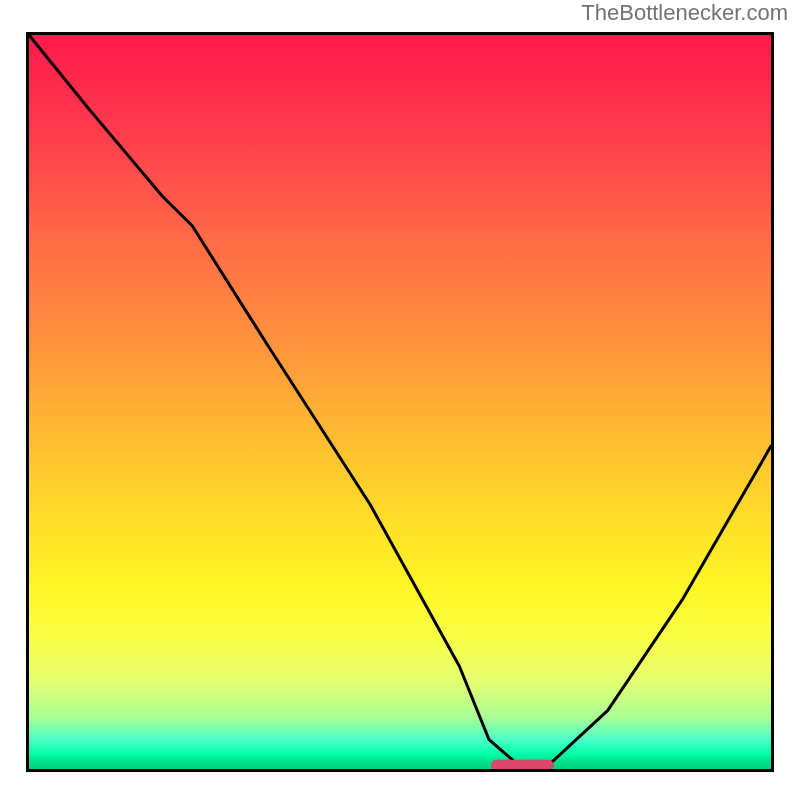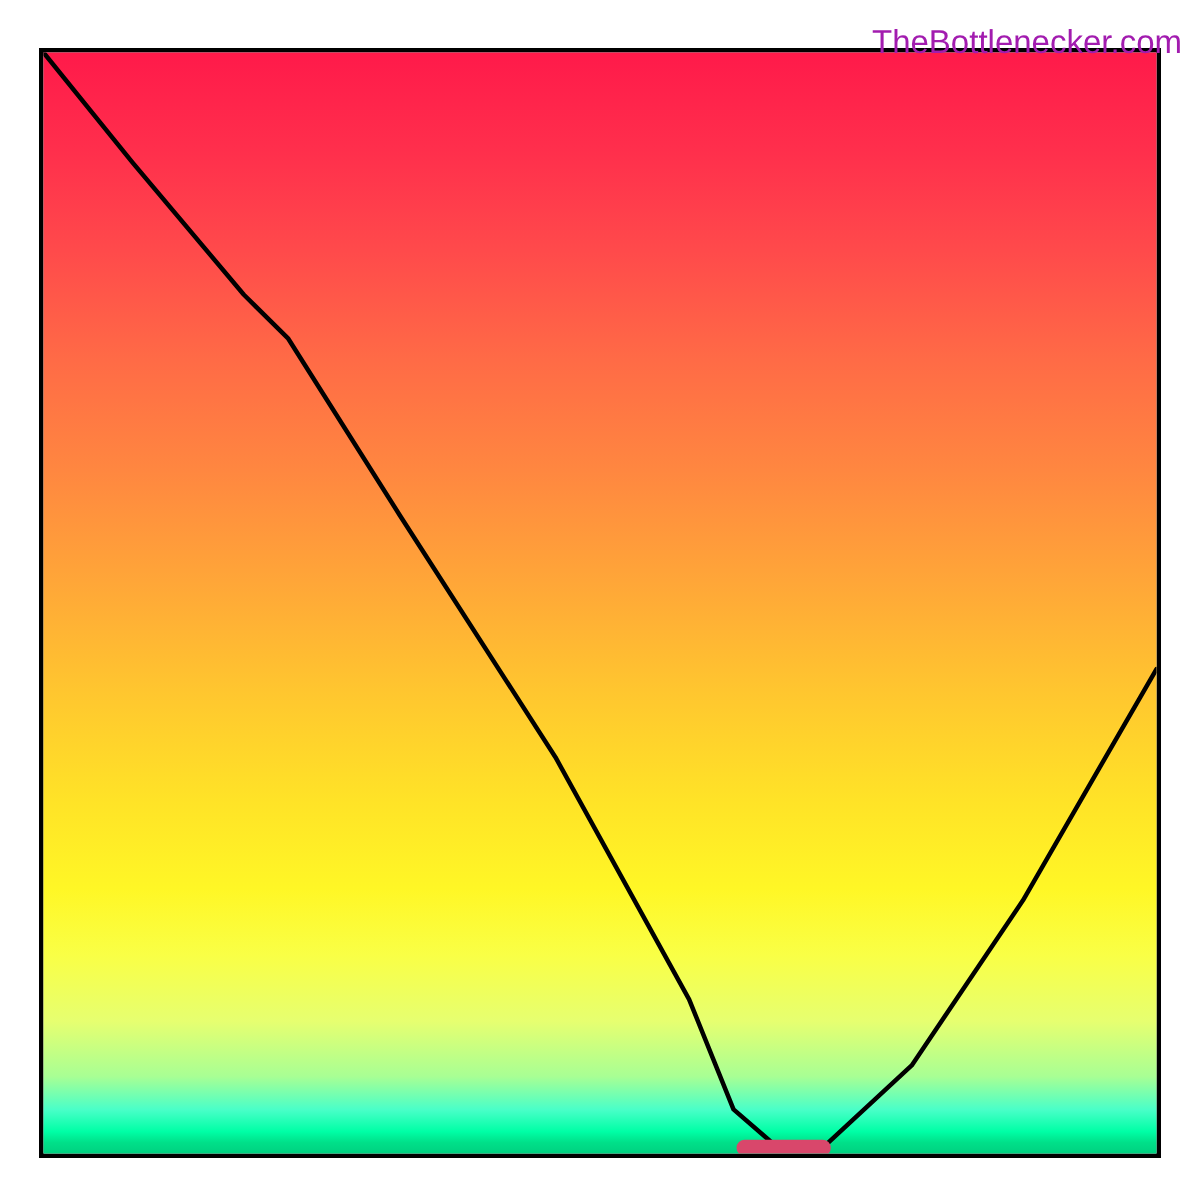--- a/index.html
+++ b/index.html
@@ -5,24 +5,24 @@
   * { margin: 0; padding: 0; box-sizing: border-box; }
   body {
     width: 800px;
     height: 800px;
     background: #ffffff;
     font-family: Arial, sans-serif;
     position: relative;
   }
   .watermark {
     position: absolute;
-    top: 15px;
+    top: 0;
     right: 12px;
     font-size: 22px;
-    color: #a21caf;
+    color: #737373;
     font-weight: normal;
     z-index: 10;
   }
   .chart-frame {
     position: absolute;
     top: 32px;
     left: 26px;
     width: 748px;
     height: 740px;
     border: 3px solid #000000;

